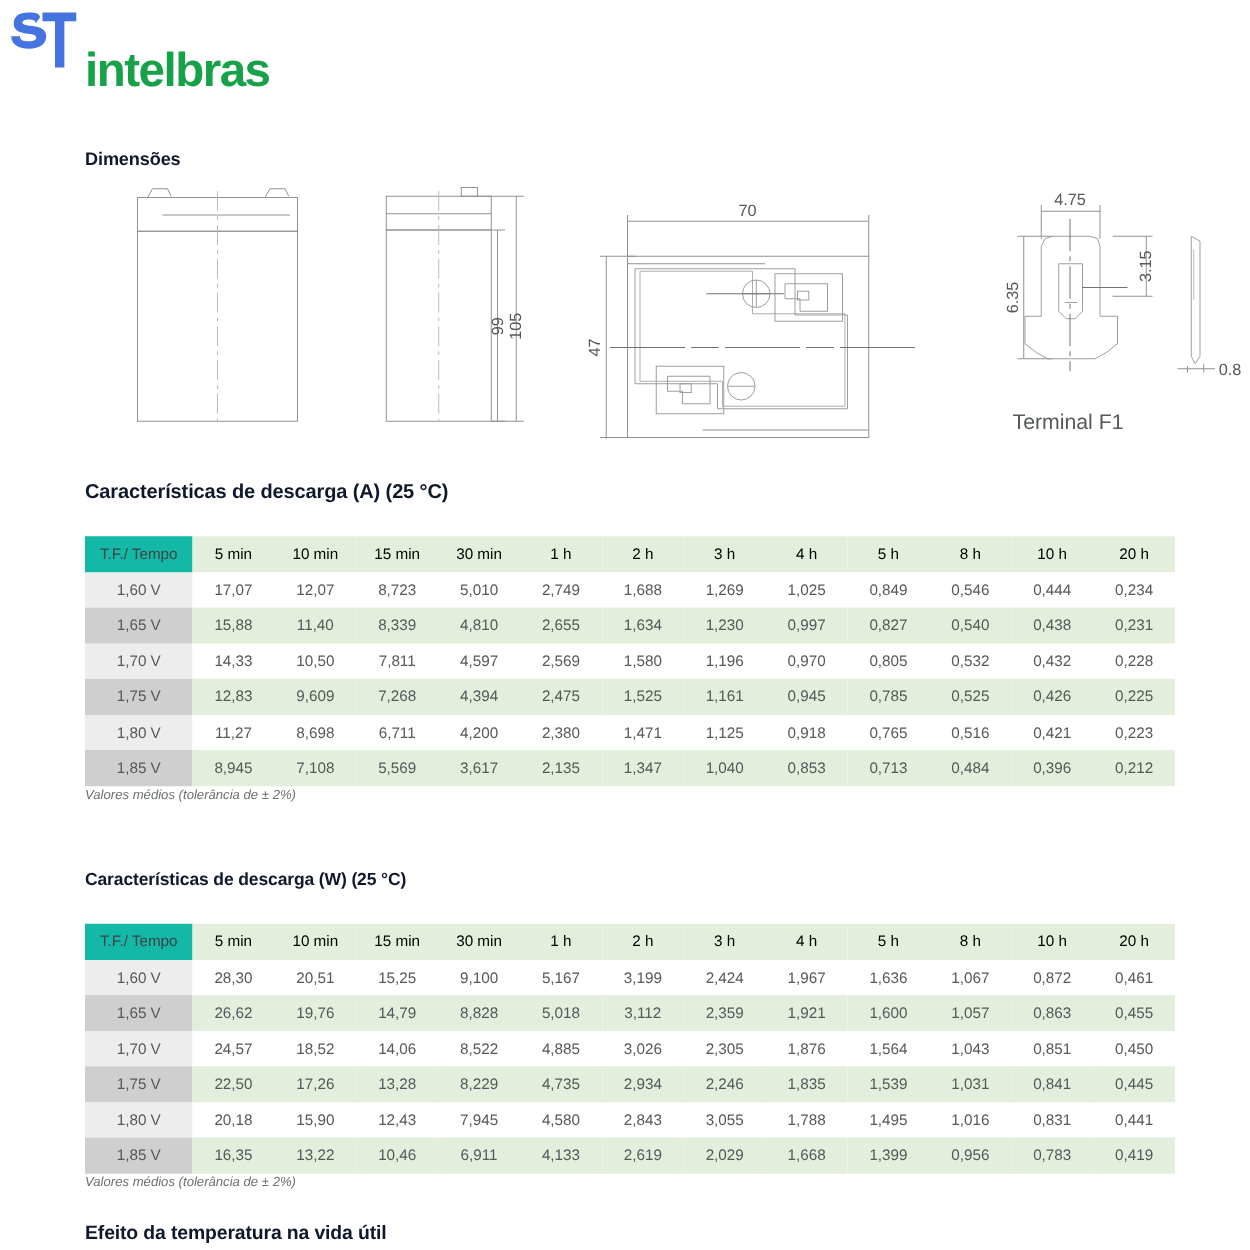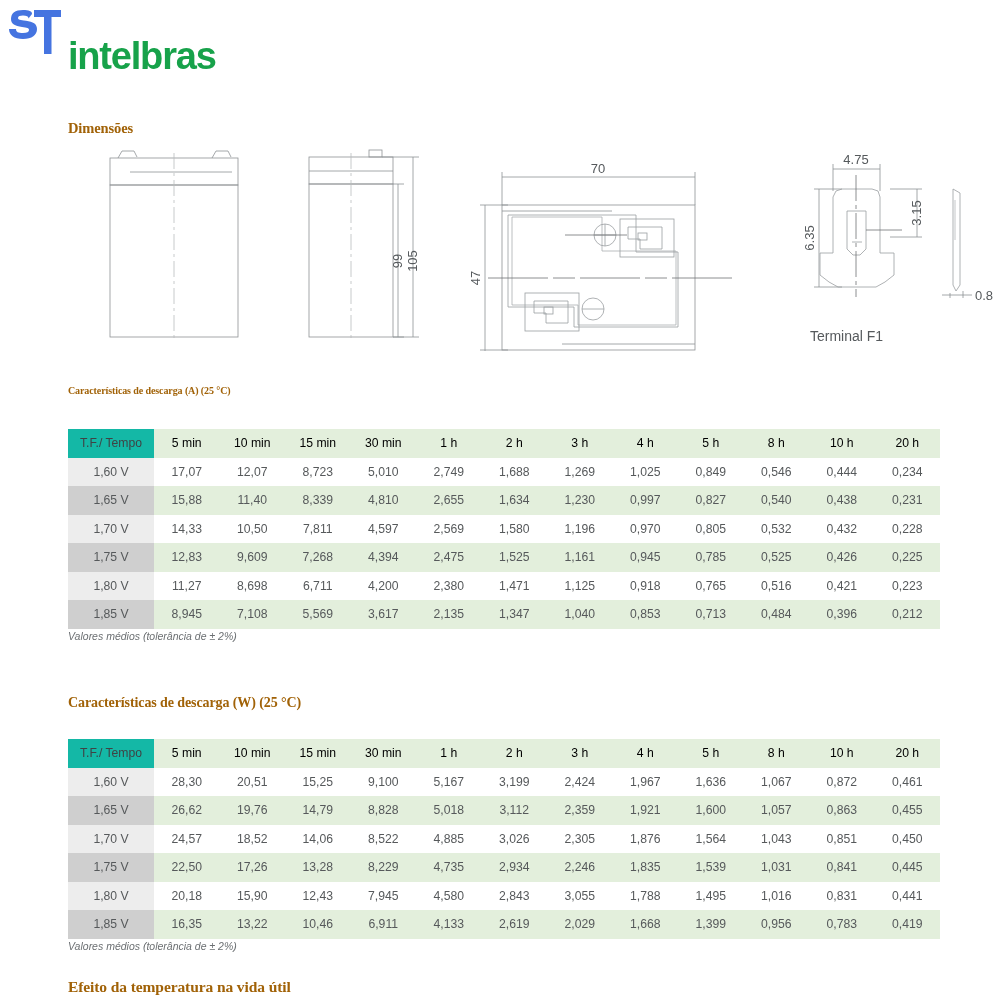--- a/index.html
+++ b/index.html
@@ -30,48 +30,48 @@
     position: absolute;
     left: 68px;
     top: 34px;
     width: 200px;
     height: 48px;
   }
 
   
   .section-title {
     position: absolute;
-    font-family: Liberation Serif, serif;
+    font-family: Liberation Sans, sans-serif;
     font-weight: bold;
     font-size: 15.5px;
-    color: #a16207;
+    color: #0f172a;
     letter-spacing: -0.1px;
     white-space: nowrap;
   }
   .section-title.dimensoes { left: 68px; top: 120px; font-size: 14.5px; }
-  .section-title.descarga-a { left: 68px; top: 385px; font-size: 10px; }
+  .section-title.descarga-a { left: 68px; top: 385px; font-size: 16px; }
   .section-title.descarga-w { left: 68px; top: 695px; font-size: 14px; }
   .section-title.efeito     { left: 68px; top: 978px; font-size: 15.5px; }
 
   
   .drawings {
     position: absolute;
     left: 0;
     top: 145px;
     width: 1000px;
     height: 215px;
     margin-left: 42px;
   }
   .drawings svg { display: block; }
 
   .terminal-caption {
     position: absolute;
     left: 810px;
     top: 328px;
-    font-size: 14px;
+    font-size: 17px;
     color: #55595c;
     font-family: "Liberation Sans", sans-serif;
     white-space: nowrap;
   }
 
   
   .table-wrap {
     position: absolute;
     left: 68px;
     width: 872px;

